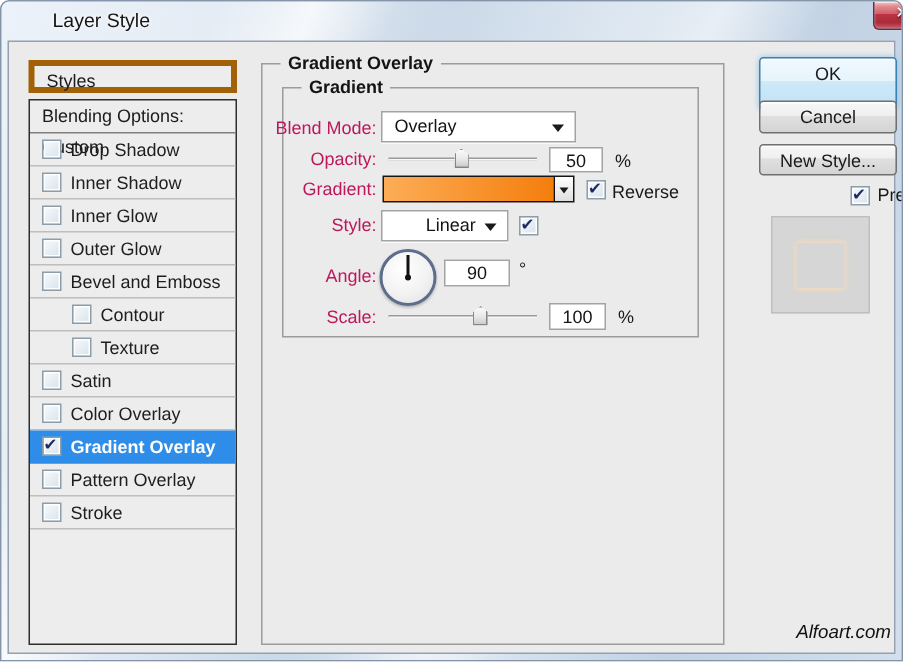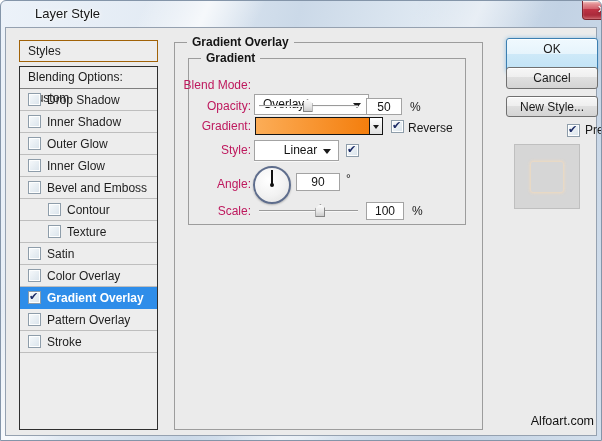--- a/index.html
+++ b/index.html
@@ -33,21 +33,21 @@
 
   
   .content {
     position:absolute; left:4px; top:26px; right:4px; bottom:4px;
     background:#EBEBEB; border:1px solid #95A1B0; z-index:2;
   }
 
   
   .styles-header {
     position:absolute; left:13px; top:12px; width:139px; height:22px;
-    border:1px solid #a16207; background:#EDEDED;
+    border:4px solid #a16207; background:#EDEDED;
     font-size:12px; color:#1B1B1B; line-height:20px; padding-left:8px;
   }
   .styles-list {
     position:absolute; left:13px; top:38px; width:139px; height:364px;
     border:1px solid #2E2E2E; background:#EDEDED;
   }
   .blending-row {
     height:22px; line-height:21px; padding-left:8px; font-size:12px; color:#1B1B1B;
     border-bottom:1px solid #7F7F7F; cursor:pointer;
   }
@@ -160,21 +160,21 @@
 
   .preview-swatch {
     position:absolute; left:508px; top:116px; width:66px; height:65px;
     background:#D6D6D6; border:1px solid #BFBFBF;
   }
   .preview-chip {
     position:absolute; left:16px; top:17px; width:32px; height:30px;
     border-radius:2px; box-shadow:0 0 3px 1px rgba(246,220,186,.9);
   }
 
-  .credit { position:absolute; right:2px; top:386px; font-size:12.5px; color:#111; }
+  .credit { position:absolute; right:2px; top:386px; font-size:12.5px; color:#111;font-style:italic; }
 </style>
 </head>
 <body>
 
 <div class="window">
   <div class="titlebar">
     <span class="title-text">Layer Style</span>
     <div class="close-btn">✕</div>
   </div>
 
@@ -187,25 +187,25 @@
       <div class="style-row">
         <span class="cb"></span>
         <span>Drop Shadow</span>
       </div>
       <div class="style-row">
         <span class="cb"></span>
         <span>Inner Shadow</span>
       </div>
       <div class="style-row">
         <span class="cb"></span>
+        <span>Inner Glow</span>
+      </div>
+      <div class="style-row">
+        <span class="cb"></span>
         <span>Outer Glow</span>
-      </div>
-      <div class="style-row">
-        <span class="cb"></span>
-        <span>Inner Glow</span>
       </div>
       <div class="style-row">
         <span class="cb"></span>
         <span>Bevel and Emboss</span>
       </div>
       <div class="style-row indented">
         <span class="cb"></span>
         <span>Contour</span>
       </div>
       <div class="style-row indented">
@@ -234,21 +234,21 @@
       </div>
     </div>
 
     <div class="main-panel">
       <span class="panel-legend">Gradient Overlay</span>
       <div class="grad-fieldset">
         <span class="panel-legend">Gradient</span>
       </div>
 
       <span class="lbl" style="top:35px;">Blend Mode:</span>
-      <div class="dropdown" style="left:79px; top:31px; width:115px;margin-top:20px;">
+      <div class="dropdown" style="left:79px; top:31px; width:130px;">
         <span>Overlay</span>
         <span class="dd-arrow"></span>
       </div>
 
       <span class="lbl" style="top:56px;">Opacity:</span>
       <div class="slider-track" style="left:84px; top:62px;">
         <div class="slider-thumb" style="left: calc(49% - 5px);"></div>
       </div>
       <input class="num-input" style="left: 191px; top: 55px; width: 36px; height: 17px;" value="50">
       <span class="unit" style="left:235px; top:57px;">%</span>

